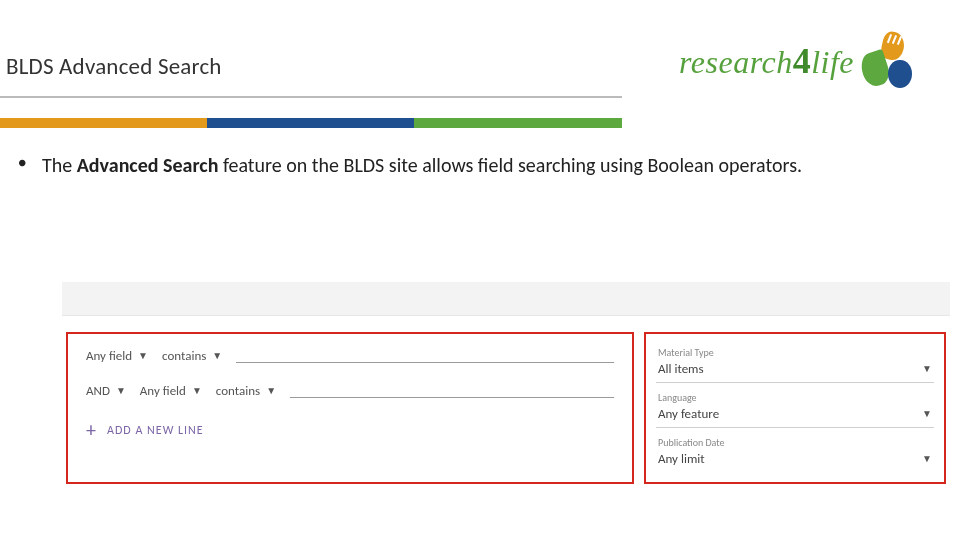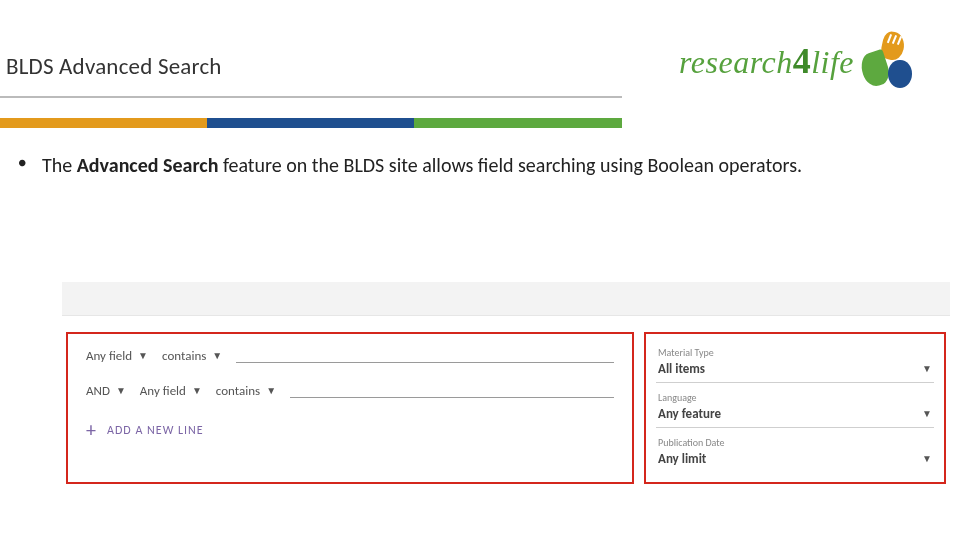--- a/index.html
+++ b/index.html
@@ -33,21 +33,21 @@
   .right-panel { width: 302px; border: 2px solid #d4261c; padding: 8px 10px 6px 10px; min-height: 148px; }
   .row { display: flex; align-items: center; gap: 14px; margin-bottom: 20px; }
   .sel { display: flex; align-items: center; gap: 6px; font-size: 13px; color: #555; }
   .caret { font-size: 10px; color: #555; }
   .underline { flex: 1; border-bottom: 1px solid #9a9a9a; height: 14px; }
   .addline { display: flex; align-items: center; gap: 10px; color: #7c66a6; font-size: 12px; letter-spacing: 1px; margin-top: 8px; }
   .plus { font-size: 20px; color: #7c66a6; font-weight: 300; }
   .filter { border-bottom: 1px solid #cfcfcf; padding: 4px 2px 6px 2px; margin-bottom: 4px; display: flex; flex-direction: column; }
   .filter:last-child { border-bottom: none; }
   .filter-label { font-size: 10px; color: #888; margin-bottom: 2px; }
-  .filter-val-row { display: flex; align-items: center; justify-content: space-between; font-weight: bold; }
+  .filter-val-row { display: flex; align-items: center; justify-content: space-between; }
   .filter-val { font-size: 13px; color: #444; }
 </style>
 </head>
 <body>
 <div class="slide">
 
 <div class="header">
   <div class="title">BLDS Advanced Search</div>
   <div class="logo">
     <span class="logo-text">

